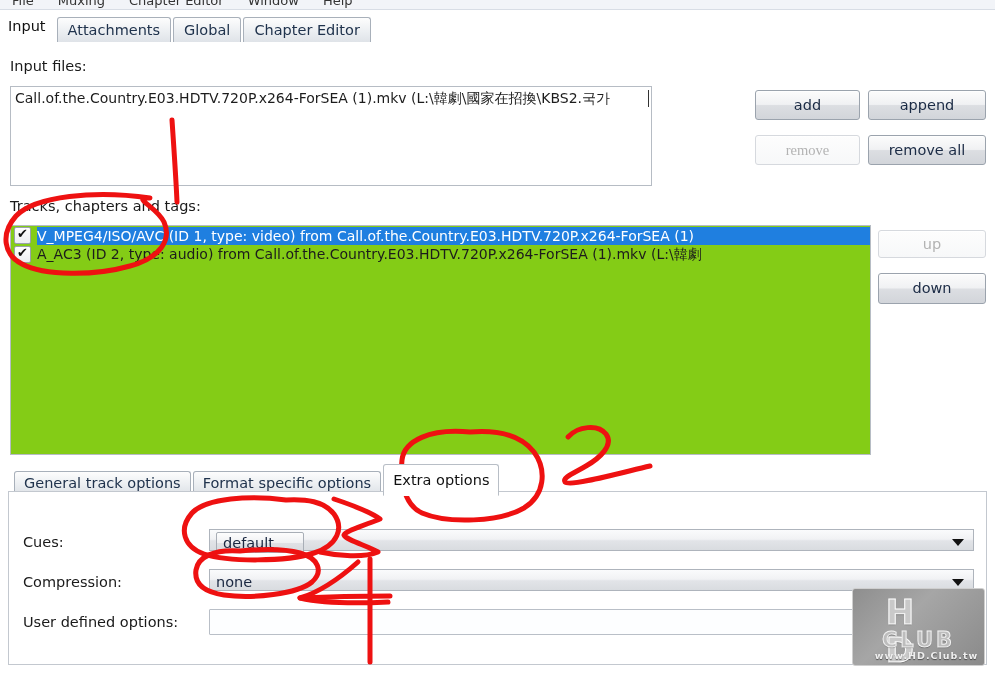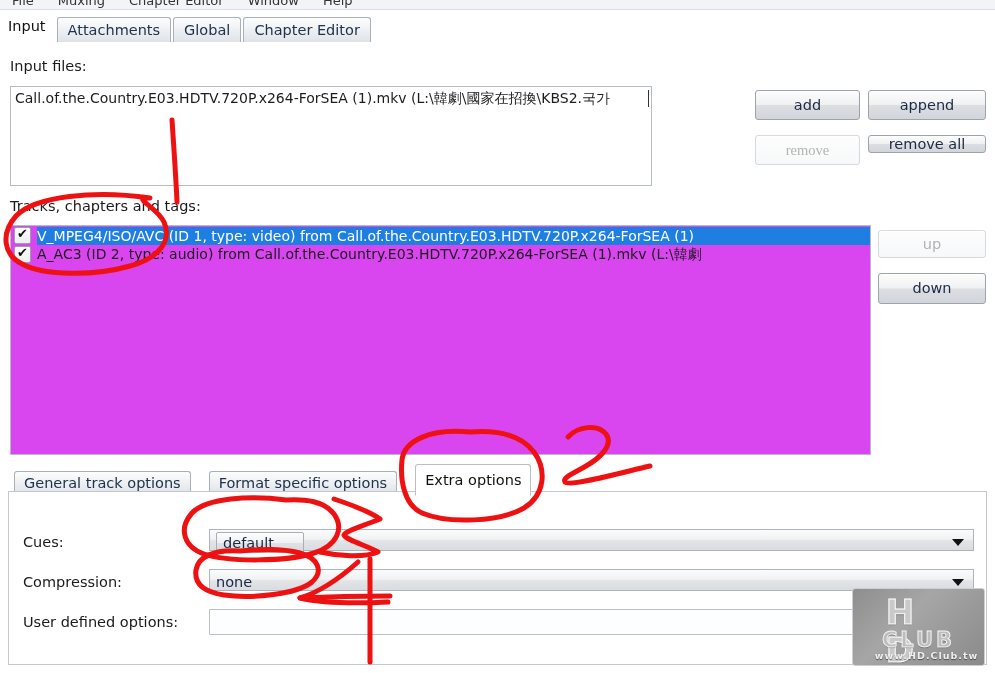--- a/index.html
+++ b/index.html
@@ -97,30 +97,30 @@
     box-shadow: 0 1px 0 rgba(255,255,255,.7) inset;
   }
   .btn.disabled {
     color: #b3b3b3;
     background: linear-gradient(to bottom,#fdfdfd 0%,#f7f8f9 100%);
     border: 1px solid #d6d9de;
   }
   .btn-add     { left: 755px; top: 90px;  width: 105px; height: 30px; }
   .btn-append  { left: 868px; top: 90px;  width: 118px; height: 30px; }
   .btn-remove  { left: 755px; top: 135px; width: 105px; height: 30px; font-family: Liberation Serif, serif; }
-  .btn-removeall { left: 868px; top: 135px; width: 118px; height: 18px; }
+  .btn-removeall { left: 868px; top: 135px; width: 118px; height: 30px; }
   .btn-up      { left: 878px; top: 230px; width: 108px; height: 28px; }
   .btn-down    { left: 878px; top: 273px; width: 108px; height: 31px; }
 
   
   .tracks-label { position: absolute; left: 10px; top: 198px; }
 
   .tracks-list {
     position: absolute; left: 10px; top: 225px; width: 861px; height: 230px;
-    background: #d946ef;
+    background: #84cc16;
     border: 1px solid #b6bcc4;
     overflow: hidden;
   }
   .track-row {
     display: flex; align-items: center;
     height: 19px;
     white-space: nowrap;
     font-size: 14px;
   }
   .track-row .cbox {
@@ -142,21 +142,21 @@
     color: #ffffff;
     padding: 1px 0 1px 0;
     display: inline-block;
     width: 838px;
   }
 
   
   .notebook {
     position: absolute; left: 8px; top: 460px; width: 979px; height: 205px;
   }
-  .nb-tabs { position: absolute; left: 6px; top: 4px; display: flex; align-items: flex-end; gap: 16px; }
+  .nb-tabs { position: absolute; left: 6px; top: 4px; display: flex; align-items: flex-end; }
   .nb-tab {
     height: 24px; line-height: 23px;
     padding: 0 9px;
     font-size: 14.5px; color: #20334d;
     background: linear-gradient(to bottom,#fdfdfd 0%,#ebeef1 55%,#dde1e6 100%);
     border: 1px solid #a8b0ba;
     border-bottom: none;
     border-radius: 3px 3px 0 0;
     margin-right: 2px;
   }

